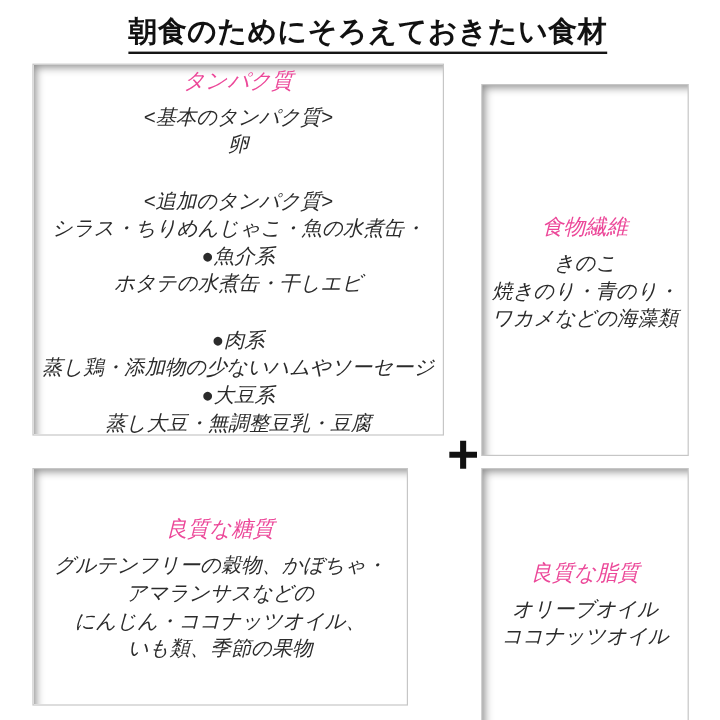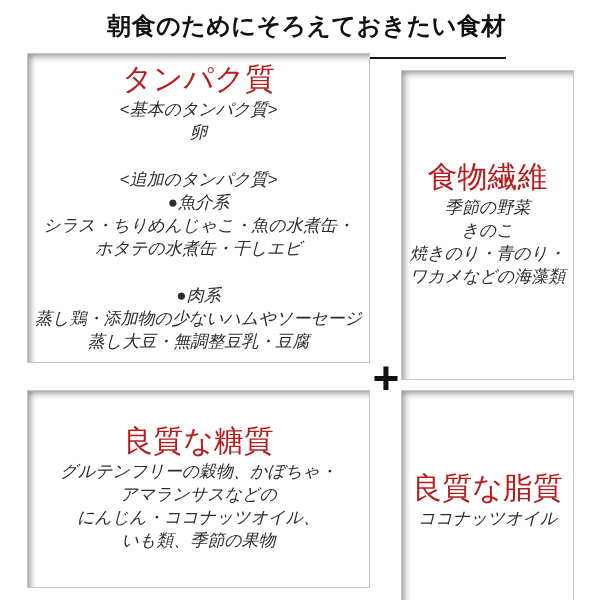--- a/index.html
+++ b/index.html
@@ -8,80 +8,81 @@
     background:#ffffff;color:#2b2b2b;
     font-family:"Liberation Sans","DejaVu Sans",sans-serif;
   }
   .title{
     position:absolute;top:10px;left:0;width:600px;
     text-align:center;margin:0;
     font-size:24px;font-weight:600;color:#111111;letter-spacing:.5px;
   }
   .title .underline{
     border-bottom:2px solid #151515;
-    padding-bottom:18px;
+    padding-bottom:3px;
     margin-left:13px;
   }
   .box{
     position:absolute;box-sizing:border-box;
     background:#ffffff;
     border:1px solid #c6c6c6;
     box-shadow:inset 6px 6px 7px -4px rgba(0,0,0,0.45);
     display:flex;flex-direction:column;justify-content:center;
     text-align:center;
     font-size:17px;line-height:23px;color:#2b2b2b;
   }
   .box-tl{left:27px;top:53px;width:343px;height:310px;}
   .box-tr{left:401px;top:70px;width:173px;height:310px;}
-  .box-bl{left:27px;top:390px;width:343px;height:198px;}
+  .box-bl{left:27px;top:390px;width:313px;height:198px;}
   .box-br{left:401px;top:390px;width:173px;height:223px;}
   .box-heading{
-    font-size:30px;line-height:30px;margin-bottom:4px;
-    font-weight:500;color:#b91c1c;
+    font-size:18px;line-height:30px;margin-bottom:4px;
+    font-weight:500;color:#ec4899;font-style:italic;
   }
   .ln{white-space:nowrap;font-style:italic;}
   .mt8{margin-top:24px;}
   .plus{
     position:absolute;left:386px;top:378px;
     transform:translate(-50%,-50%);
     font-size:46px;font-weight:700;line-height:1;color:#111111;
   }
 </style>
 </head>
 <body>
 
 <h1 class="title"><span class="underline">朝食のためにそろえておきたい食材</span></h1>
 
 <div class="box box-tl">
   <div class="box-heading">タンパク質</div>
   <div class="ln">&lt;基本のタンパク質&gt;</div>
   <div class="ln">卵</div>
   <div class="ln mt8">&lt;追加のタンパク質&gt;</div>
+  <div class="ln">シラス・ちりめんじゃこ・魚の水煮缶・</div>
   <div class="ln">●魚介系</div>
-  <div class="ln">シラス・ちりめんじゃこ・魚の水煮缶・</div>
   <div class="ln">ホタテの水煮缶・干しエビ</div>
   <div class="ln mt8">●肉系</div>
   <div class="ln">蒸し鶏・添加物の少ないハムやソーセージ</div>
+  <div class="ln">●大豆系</div>
   <div class="ln">蒸し大豆・無調整豆乳・豆腐</div>
 </div>
 
 <div class="box box-tr">
   <div class="box-heading">食物繊維</div>
-  <div class="ln">季節の野菜</div>
   <div class="ln">きのこ</div>
   <div class="ln">焼きのり・青のり・</div>
   <div class="ln">ワカメなどの海藻類</div>
 </div>
 
 <div class="plus">+</div>
 
 <div class="box box-bl">
   <div class="box-heading">良質な糖質</div>
   <div class="ln">グルテンフリーの穀物、かぼちゃ・</div>
   <div class="ln">アマランサスなどの</div>
   <div class="ln">にんじん・ココナッツオイル、</div>
   <div class="ln">いも類、季節の果物</div>
 </div>
 
 <div class="box box-br">
   <div class="box-heading">良質な脂質</div>
+  <div class="ln">オリーブオイル</div>
   <div class="ln">ココナッツオイル</div>
 </div>
 
 </body></html>

